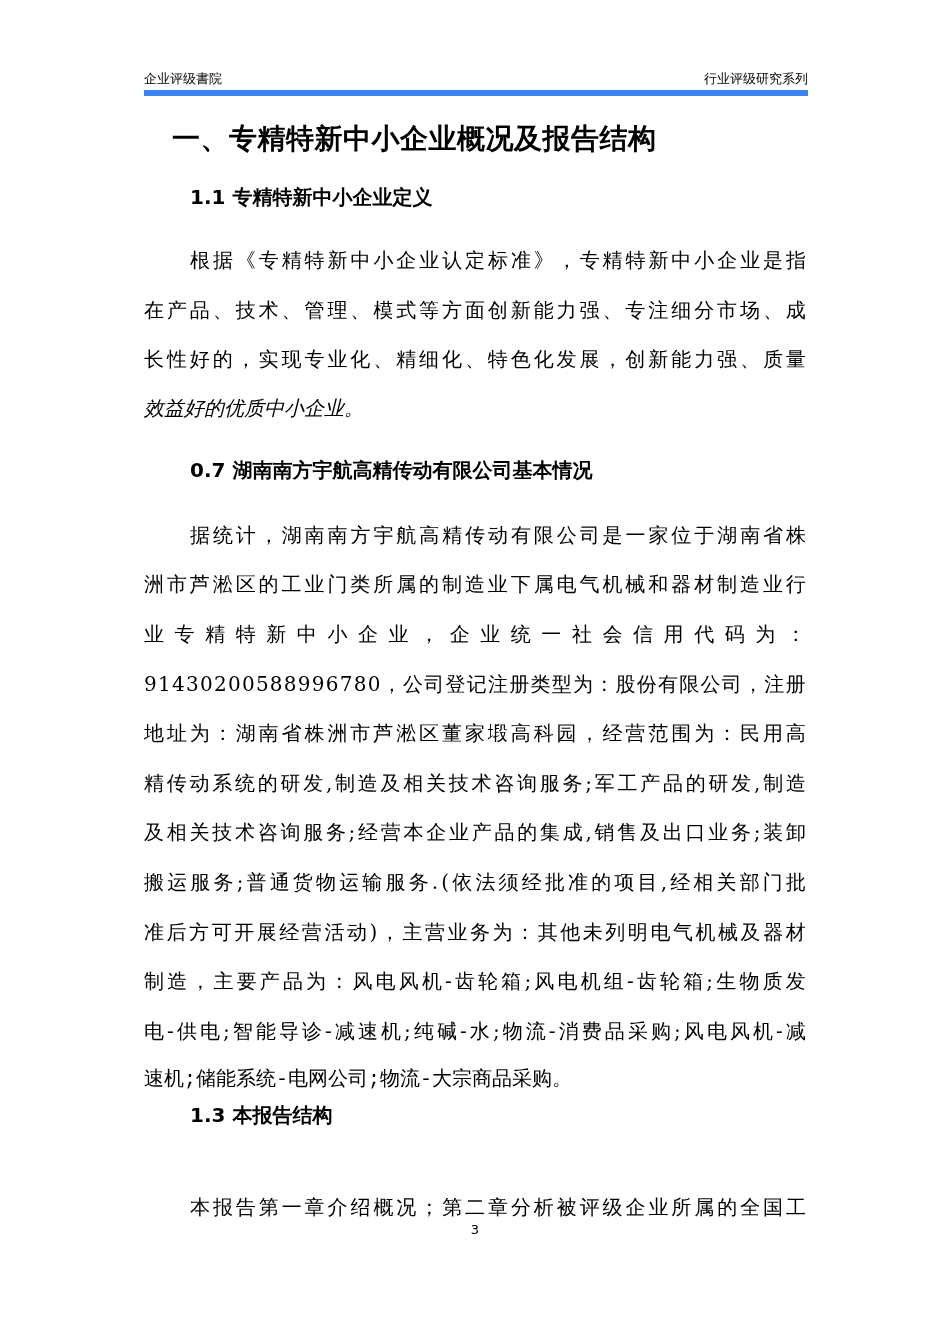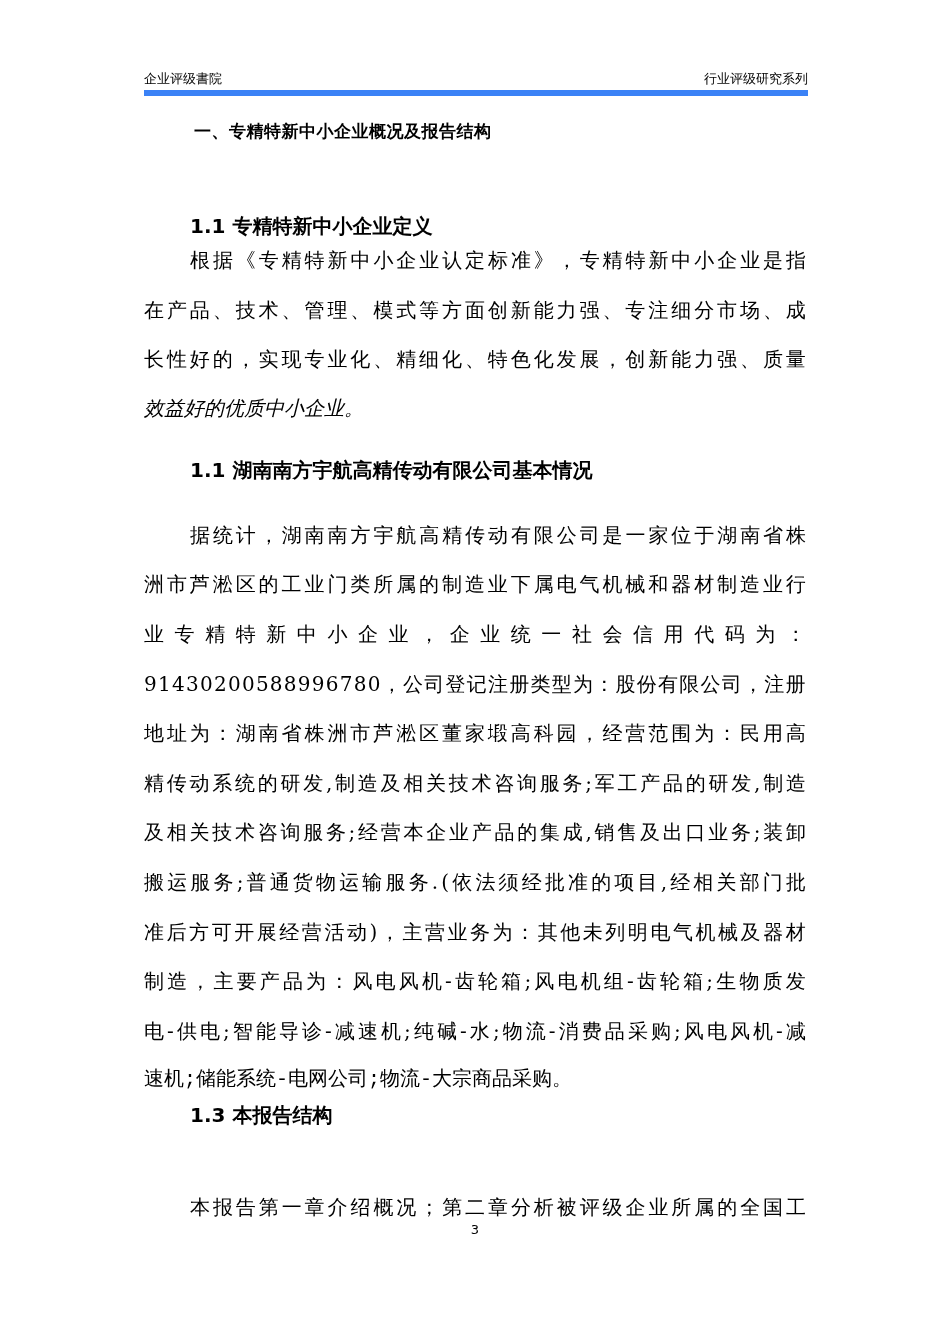--- a/index.html
+++ b/index.html
@@ -3,21 +3,21 @@
 <meta charset="utf-8">
 <style>
   html, body { margin:0; padding:0; background:#ffffff; }
   body { width:950px; height:1344px; position:relative; overflow:hidden;
          font-family:"DejaVu Serif","Liberation Serif",serif; color:#000; }
   .header { position:absolute; left:144px; top:68px; width:664px; height:22px;
             border-bottom:6px solid #3b82f6; font-family:"DejaVu Sans","Liberation Sans",sans-serif;
             font-size:13px; }
   .header .l { position:absolute; left:0; top:2px; }
   .header .r { position:absolute; right:0; top:2px;margin-left:48px; }
-  .h1 { position:absolute; left:194px; top:120px; font-size:17px; font-weight:bold;
+  .h1 { position:absolute; left:172px; top:120px; font-size:28px; font-weight:bold;
         font-family:Liberation Serif, serif; letter-spacing:0.5px; }
   .h2 { position:absolute; left:190px; font-size:20px; font-weight:bold;
         font-family:"DejaVu Sans","Liberation Sans",sans-serif; }
   .line { position:absolute; left:144px; width:662px; font-size:20px; height:30px; line-height:30px;
           text-align:justify; text-align-last:justify; white-space:nowrap; }
   .line.first { left:190px; width:616px; }
   .line.last { text-align-last:left; }
   .line.spread { letter-spacing:0; }
   .pagenum { position:absolute; left:0; width:950px; top:1222px; text-align:center; font-size:13px;
              font-family:"DejaVu Sans","Liberation Sans",sans-serif; }
@@ -26,21 +26,21 @@
 </head>
 <body>
 
 <div class="header">
   <span class="l">企业评级書院</span>
   <span class="r">行业评级研究系列</span>
 </div>
 
 <div class="h1">一、专精特新中小企业概况及报告结构</div>
 
-<div class="h2" style="top:184px;margin-top:29px;">1.1 专精特新中小企业定义</div>
+<div class="h2" style="top:184px;">1.1 专精特新中小企业定义</div>
 <div class="line first j" style="top:245px;">
     <span>根</span>
     <span>据</span>
     <span>《</span>
     <span>专</span>
     <span>精</span>
     <span>特</span>
     <span>新</span>
     <span>中</span>
     <span>小</span>
@@ -120,21 +120,21 @@
     <span>新</span>
     <span>能</span>
     <span>力</span>
     <span>强</span>
     <span>、</span>
     <span>质</span>
     <span>量</span>
   </div>
 <div class="line last" style="top:393px;font-style:italic;">效益好的优质中小企业。</div>
 
-<div class="h2" style="top:457px;">1.1 湖南南方宇航高精传动有限公司基本情况</div>
+<div class="h2" style="top:457px;">0.7 湖南南方宇航高精传动有限公司基本情况</div>
 <div class="line first j" style="top:520px;">
     <span>据</span>
     <span>统</span>
     <span>计</span>
     <span>，</span>
     <span>湖</span>
     <span>南</span>
     <span>南</span>
     <span>方</span>
     <span>宇</span>

